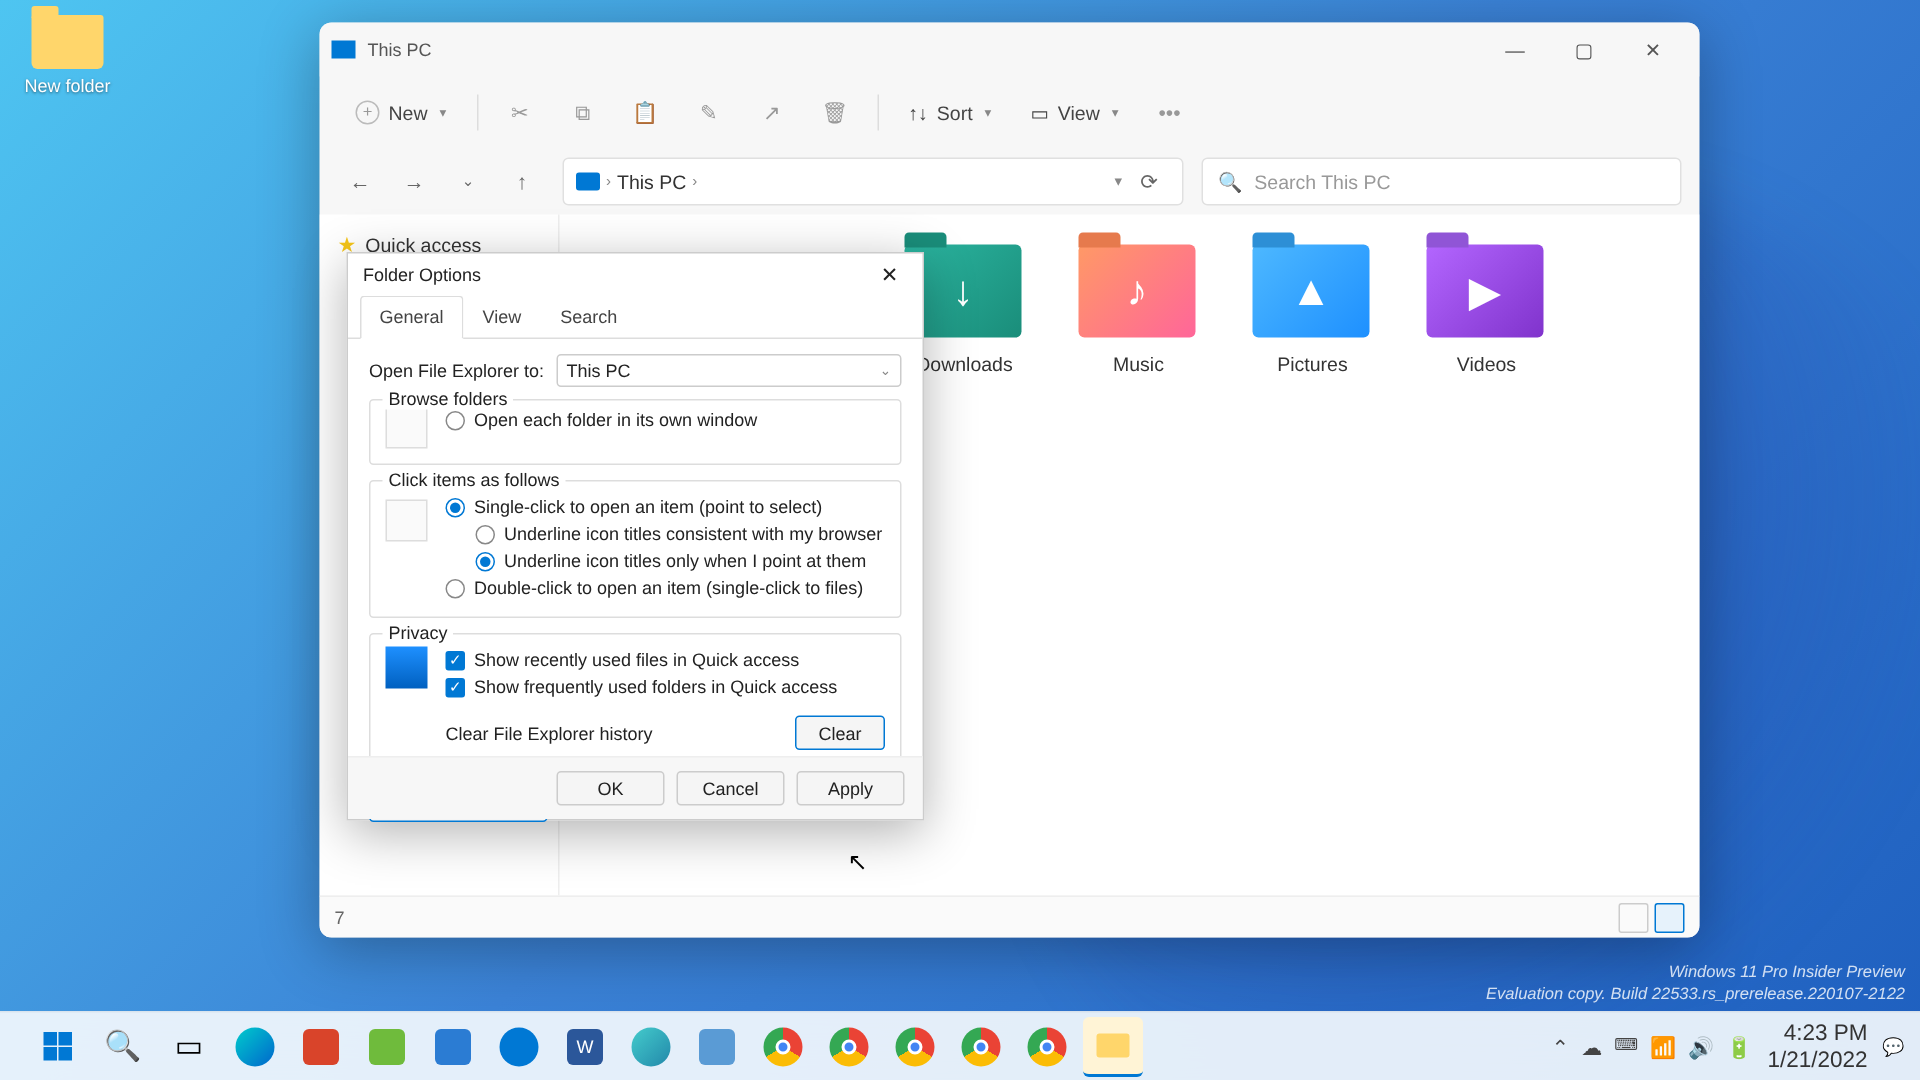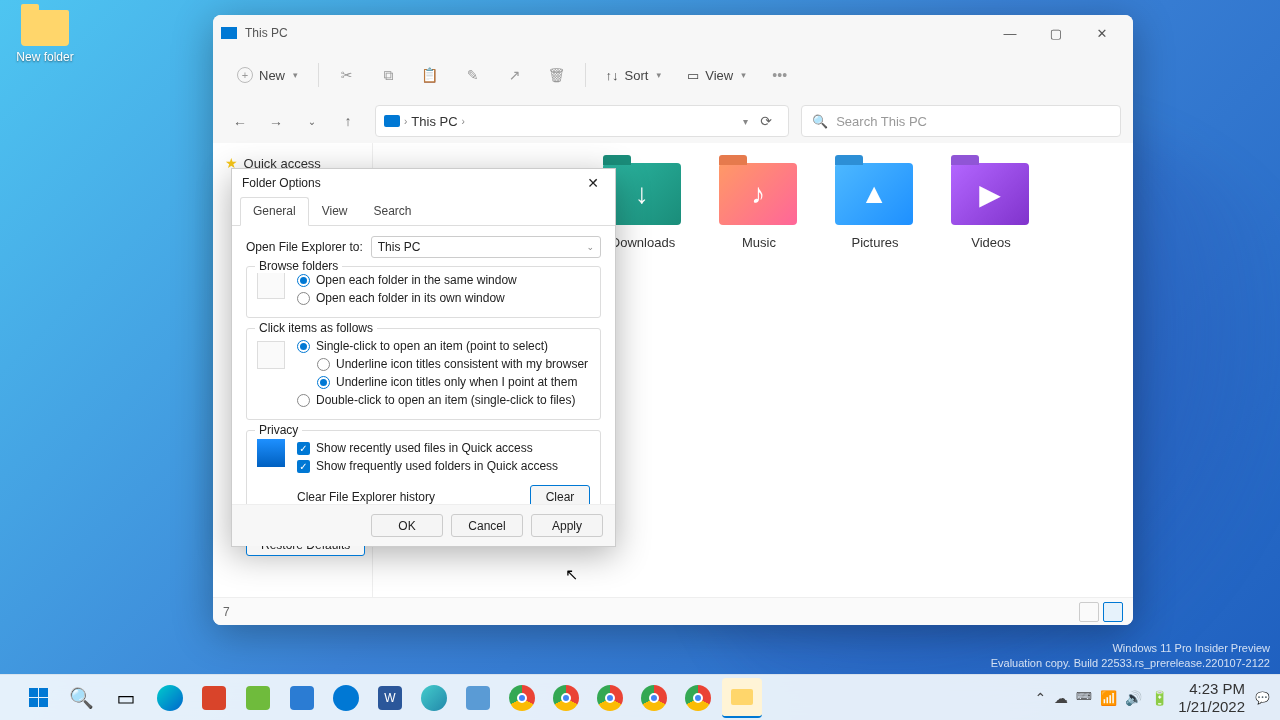--- a/index.html
+++ b/index.html
@@ -79,21 +79,21 @@
 .radio.checked::after { content: ''; width: 7px; height: 7px; background: #0078d4; border-radius: 50%; }
 .check { width: 13px; height: 13px; background: #0078d4; border-radius: 2px; color: #fff; font-size: 10px; display: flex; align-items: center; justify-content: center; flex-shrink: 0; }
 .thumb-icon { width: 28px; height: 28px; border: 1px solid #ddd; flex-shrink: 0; margin-right: 4px; background: #fafafa; }
 .sub-indent { margin-left: 20px; }
 .btn { height: 23px; padding: 0 14px; border: 1px solid #ccc; background: #f5f5f5; border-radius: 3px; font-size: 12px; display: flex; align-items: center; justify-content: center; }
 .btn.accent { border-color: #0078d4; }
 .dlg-footer { position: absolute; bottom: 0; left: 0; right: 0; height: 42px; border-top: 1px solid #eee; display: flex; align-items: center; justify-content: flex-end; gap: 8px; padding: 4px 12px; background: #f7f7f7; }
 .dlg-footer .btn { width: 72px; }
 
 
-.watermark { position: absolute; bottom: 50px; right: 10px; text-align: right; color: rgba(255,255,255,0.8); font-size: 11px; line-height: 1.3; }
+.watermark { position: absolute; bottom: 50px; right: 10px; text-align: right; color: rgba(255,255,255,0.8); font-size: 11px; line-height: 1.3; font-style: italic; }
 
 
 .taskbar { position: absolute; bottom: 0; left: 0; right: 0; height: 46px; background: rgba(243,248,253,0.92); backdrop-filter: blur(20px); display: flex; align-items: center; padding: 0 10px; border-top: 1px solid rgba(0,0,0,0.05); }
 .tb-icons { display: flex; gap: 4px; margin-left: 8px; }
 .tb-appicon { width: 40px; height: 40px; display: flex; align-items: center; justify-content: center; border-radius: 4px; font-size: 20px; }
 .start-icon { display: grid; grid-template-columns: 9px 9px; grid-template-rows: 9px 9px; gap: 1px; }
 .start-icon div { background: #0078d4; }
 .circle-icon { width: 26px; height: 26px; border-radius: 50%; display: flex; align-items: center; justify-content: center; color: #fff; font-weight: bold; font-size: 14px; }
 .tray { margin-left: auto; display: flex; align-items: center; gap: 10px; font-size: 12px; color: #333; }
 .tray-icons { display: flex; gap: 8px; font-size: 14px; color: #444; }
@@ -231,24 +231,20 @@
         <span class="chev-down">⌄</span>
       </div>
     </div>
 
     <div class="fieldset" style="padding-top:4px;">
       <span class="fieldset-label">Browse folders</span>
       <div style="display:flex;gap:8px;align-items:flex-start;">
         <div class="thumb-icon"></div>
         <div style="flex:1;">
           <div class="radio-row">
-              <div class="radio checked"></div>
-              <span>Open each folder in the same window</span>
-            </div>
-          <div class="radio-row">
               <div class="radio"></div>
               <span>Open each folder in its own window</span>
             </div>
         </div>
       </div>
     </div>
 
     <div class="fieldset">
       <span class="fieldset-label">Click items as follows</span>
       <div style="display:flex;gap:8px;align-items:flex-start;">

